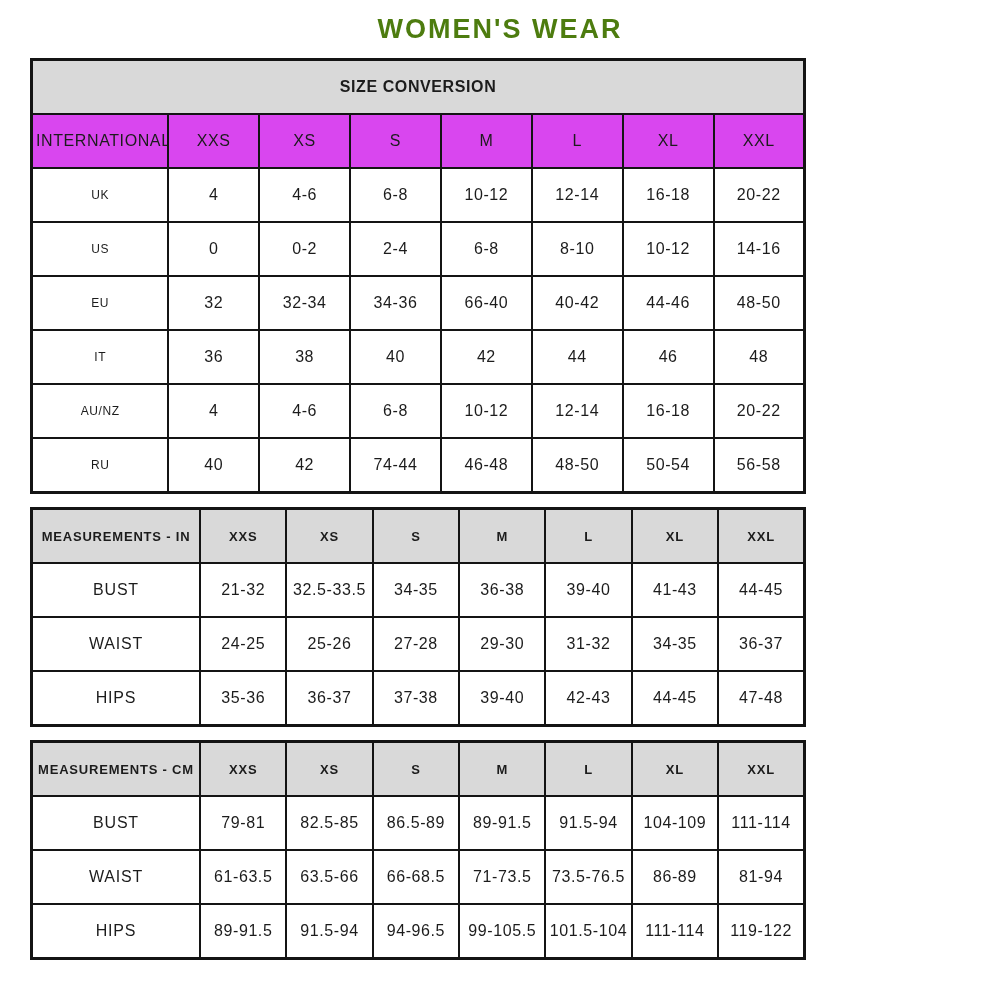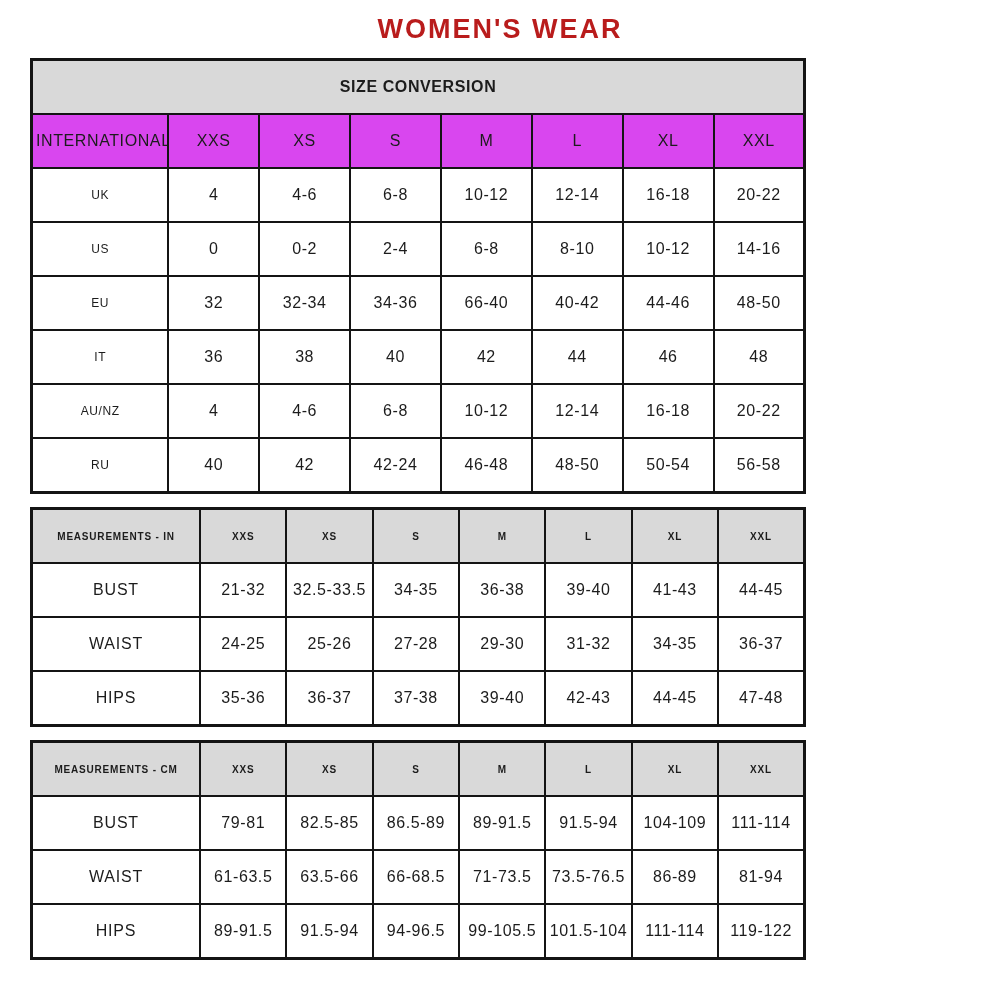--- a/index.html
+++ b/index.html
@@ -15,21 +15,21 @@
     box-sizing: border-box;
     padding: 8px 30px 10px 30px;
     background: #ffffff;
   }
   .page-title {
     text-align: center;
     font-size: 27px;
     font-weight: 700;
     letter-spacing: 2px;
     margin: 6px 0 13px 0;
-    color: #b91c1c;
+    color: #4d7c0f;
   }
   table.tbl {
     width: 776px;
     border-collapse: collapse;
     table-layout: fixed;
     border: 3px solid #141414;
     margin-bottom: 13px;
   }
   table.tbl td {
     border: 2px solid #141414;
@@ -52,21 +52,21 @@
   
   .t1 tr.hdr td {
     background: #d946ef;
     font-weight: 400;
     font-size: 16px;
   }
   
   .t2 tr.hdr td, .t3 tr.hdr td {
     background: #d9d9d9;
     font-weight: 700;
-    font-size: 10px;
+    font-size: 13px;
     letter-spacing: 0.8px;
   }
   .t2 td, .t3 td {
     font-size: 13.5px;
     letter-spacing: 0.4px;
   }
   .t2 td.rowlabel, .t3 td.rowlabel {
     font-size: 16px;
     letter-spacing: 0.8px;
   }
@@ -159,21 +159,21 @@
           <td>6-8</td>
           <td>10-12</td>
           <td>12-14</td>
           <td>16-18</td>
           <td>20-22</td>
         </tr>
         <tr class="row">
           <td class="rowlabel">RU</td>
           <td>40</td>
           <td>42</td>
-          <td>42-24</td>
+          <td>74-44</td>
           <td>46-48</td>
           <td>48-50</td>
           <td>50-54</td>
           <td>56-58</td>
         </tr>
       </tbody>
   </table>
 
   <table class="tbl t2">
     <colgroup>

